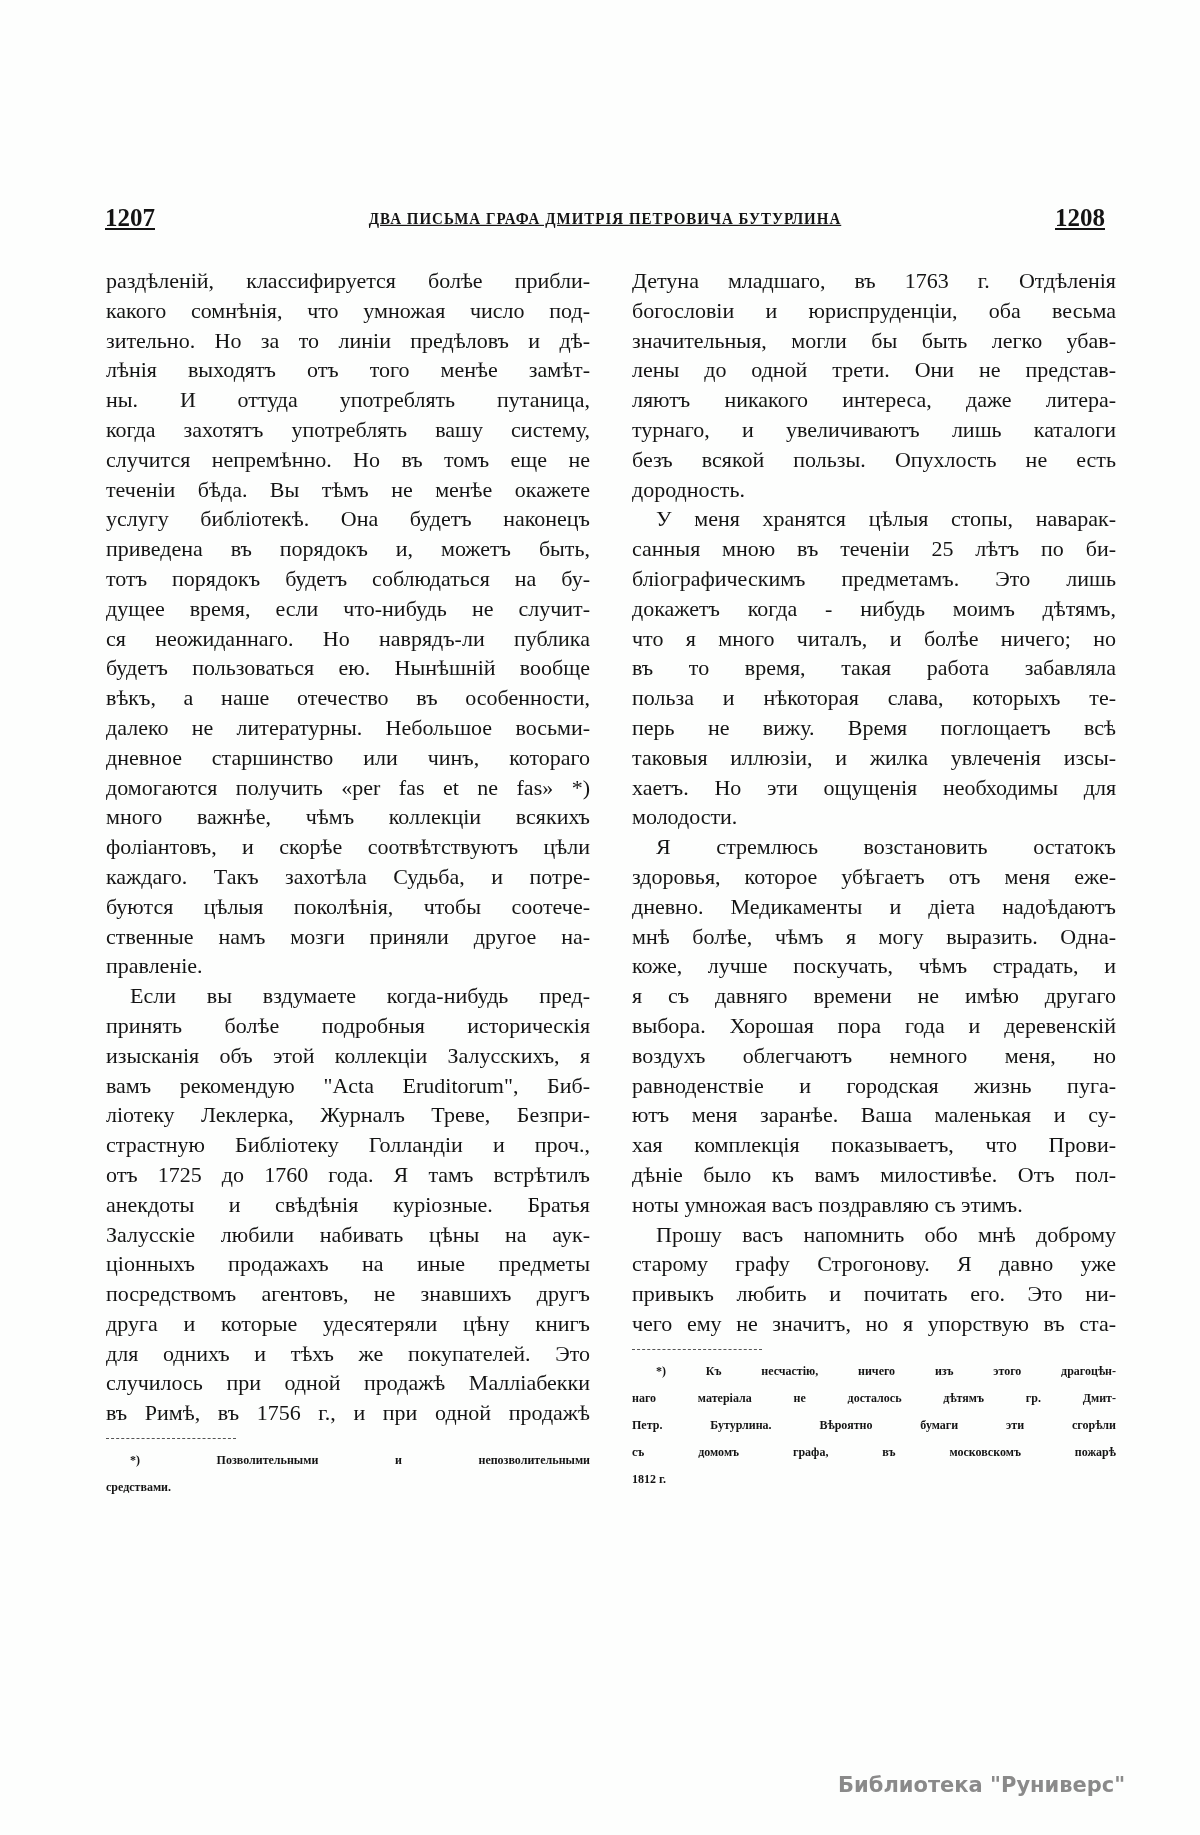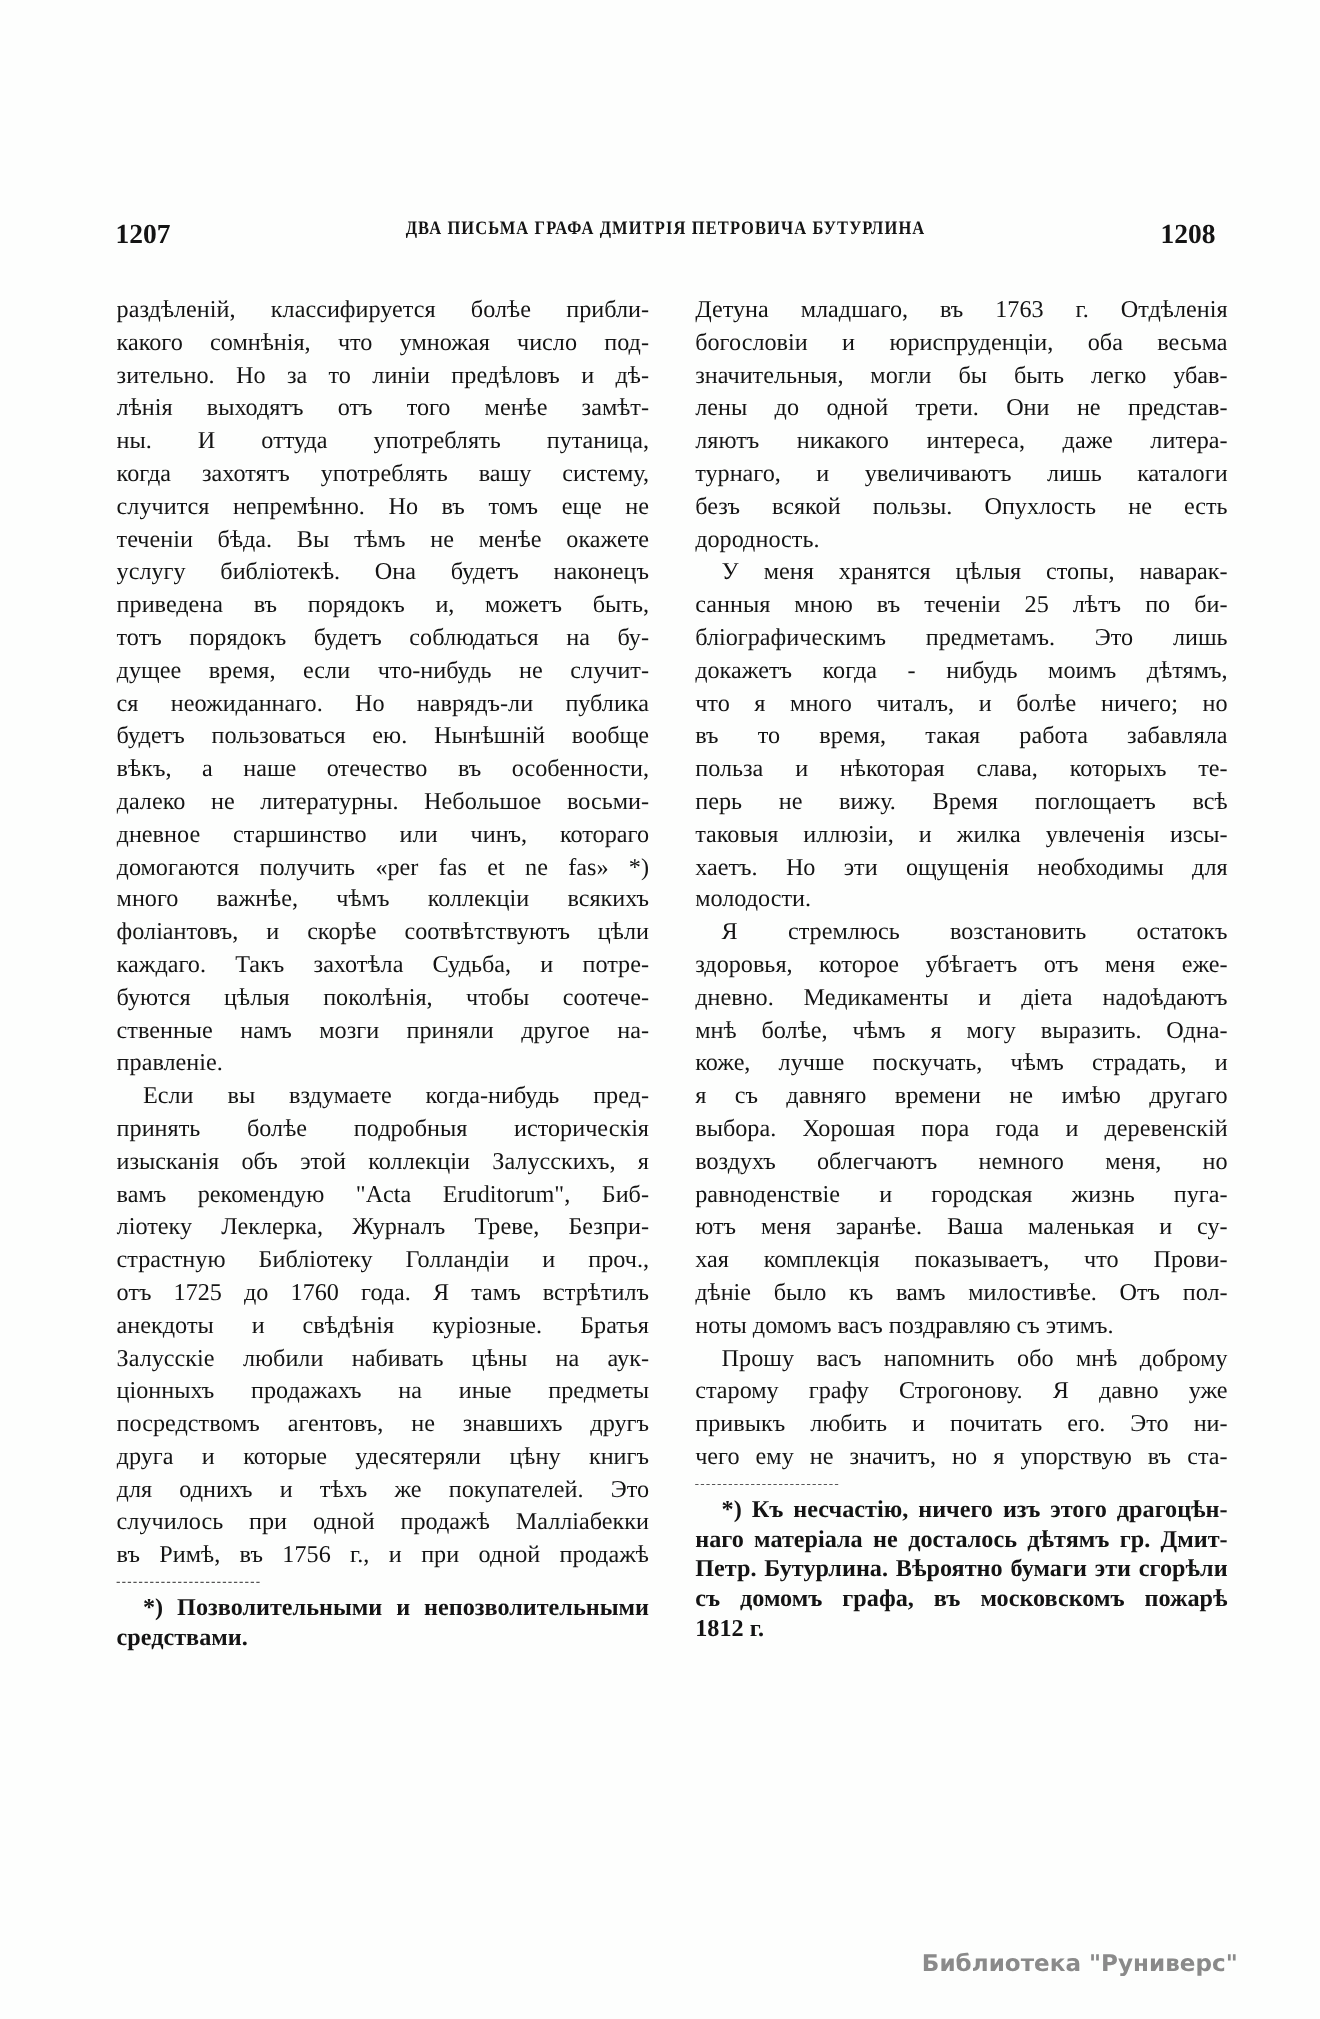--- a/index.html
+++ b/index.html
@@ -7,21 +7,21 @@
     width: 1200px; height: 1835px;
     background: #fdfefd;
     position: relative;
     overflow: hidden;
     color: #141414;
     font-family: "DejaVu Serif", "Liberation Serif", serif;
   }
   .running-head {
     position: absolute; top: 200px; left: 105px; width: 1000px;
     height: 36px;
-    display: flex; justify-content: space-between; align-items: flex-start;
+    display: flex; justify-content: space-between; align-items: center; text-decoration: underline;
   }
   .page-num { font-size: 25px; font-weight: bold; font-family: "Liberation Serif", serif; }
   .head-title {
     font-size: 15px; font-weight: bold; letter-spacing: 1px;
     font-family: "Liberation Serif", serif;
     transform: scaleY(1.15);
   }
   .column {
     position: absolute; top: 266px; width: 484px;
     font-family: "Liberation Serif", serif;
@@ -36,21 +36,21 @@
     overflow: hidden;
     transform-origin: left center;
   }
   .line.last { text-align-last: left; }
   .line.indent { padding-left: 24px; }
   .footnote-rule {
     display: block; width: 130px; height: 0; border-top: 1px dashed #555;
     margin: 10px 0 8px 0;
   }
   .footnote .line {
-    font-size: 22px; font-weight: bold; height: 27px; line-height: 27px;
+    font-size: 12px; font-weight: bold; height: 27px; line-height: 27px;
   }
   .watermark {
     position: absolute; top: 1773px; left: 838px;
     font-family: "DejaVu Sans", sans-serif; font-size: 21px; color: #8a8a8a;
     font-weight: bold;
   }
 </style>
 </head>
 <body>
 
@@ -135,21 +135,21 @@
     <span class="line">дневно. Медикаменты и діета надоѣдаютъ</span>
     <span class="line">мнѣ болѣе, чѣмъ я могу выразить. Одна-</span>
     <span class="line">коже, лучше поскучать, чѣмъ страдать, и</span>
     <span class="line">я съ давняго времени не имѣю другаго</span>
     <span class="line">выбора. Хорошая пора года и деревенскій</span>
     <span class="line">воздухъ облегчаютъ немного меня, но</span>
     <span class="line">равноденствіе и городская жизнь пуга-</span>
     <span class="line">ютъ меня заранѣе. Ваша маленькая и су-</span>
     <span class="line">хая комплекція показываетъ, что Прови-</span>
     <span class="line">дѣніе было къ вамъ милостивѣе. Отъ пол-</span>
-    <span class="line last">ноты домомъ васъ поздравляю съ этимъ.</span>
+    <span class="line last">ноты умножая васъ поздравляю съ этимъ.</span>
     <span class="line indent">Прошу васъ напомнить обо мнѣ доброму</span>
     <span class="line">старому графу Строгонову. Я давно уже</span>
     <span class="line">привыкъ любить и почитать его. Это ни-</span>
     <span class="line">чего ему не значитъ, но я упорствую въ ста-</span>
   </div>
   <span class="footnote-rule"></span>
   <div class="footnote">
     <span class="line indent">*) Къ несчастію, ничего изъ этого драгоцѣн-</span>
     <span class="line">наго матеріала не досталось дѣтямъ гр. Дмит-</span>
     <span class="line">Петр. Бутурлина. Вѣроятно бумаги эти сгорѣли</span>

